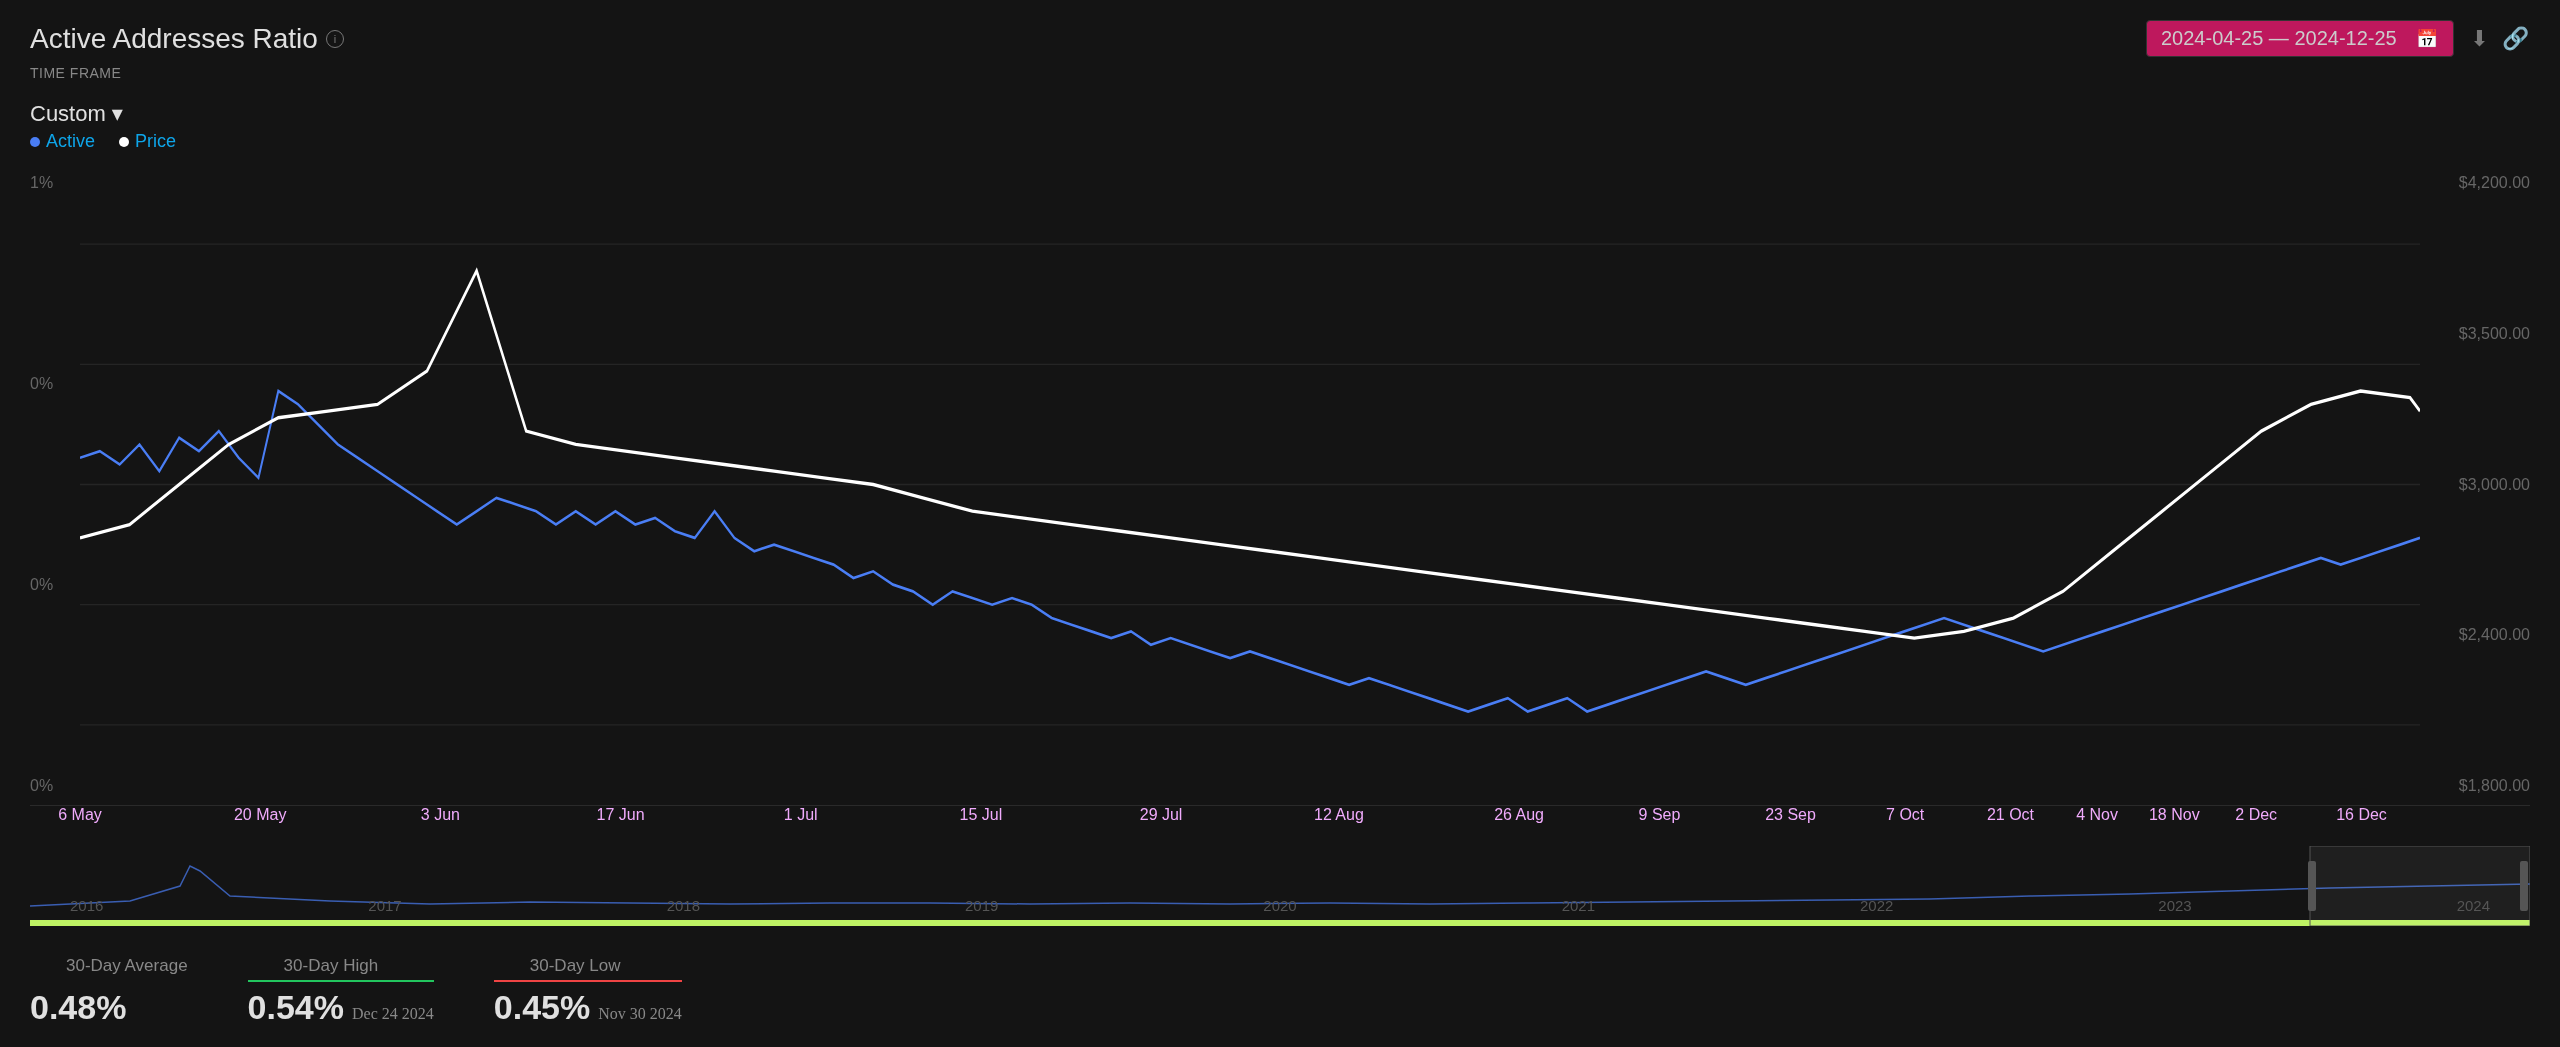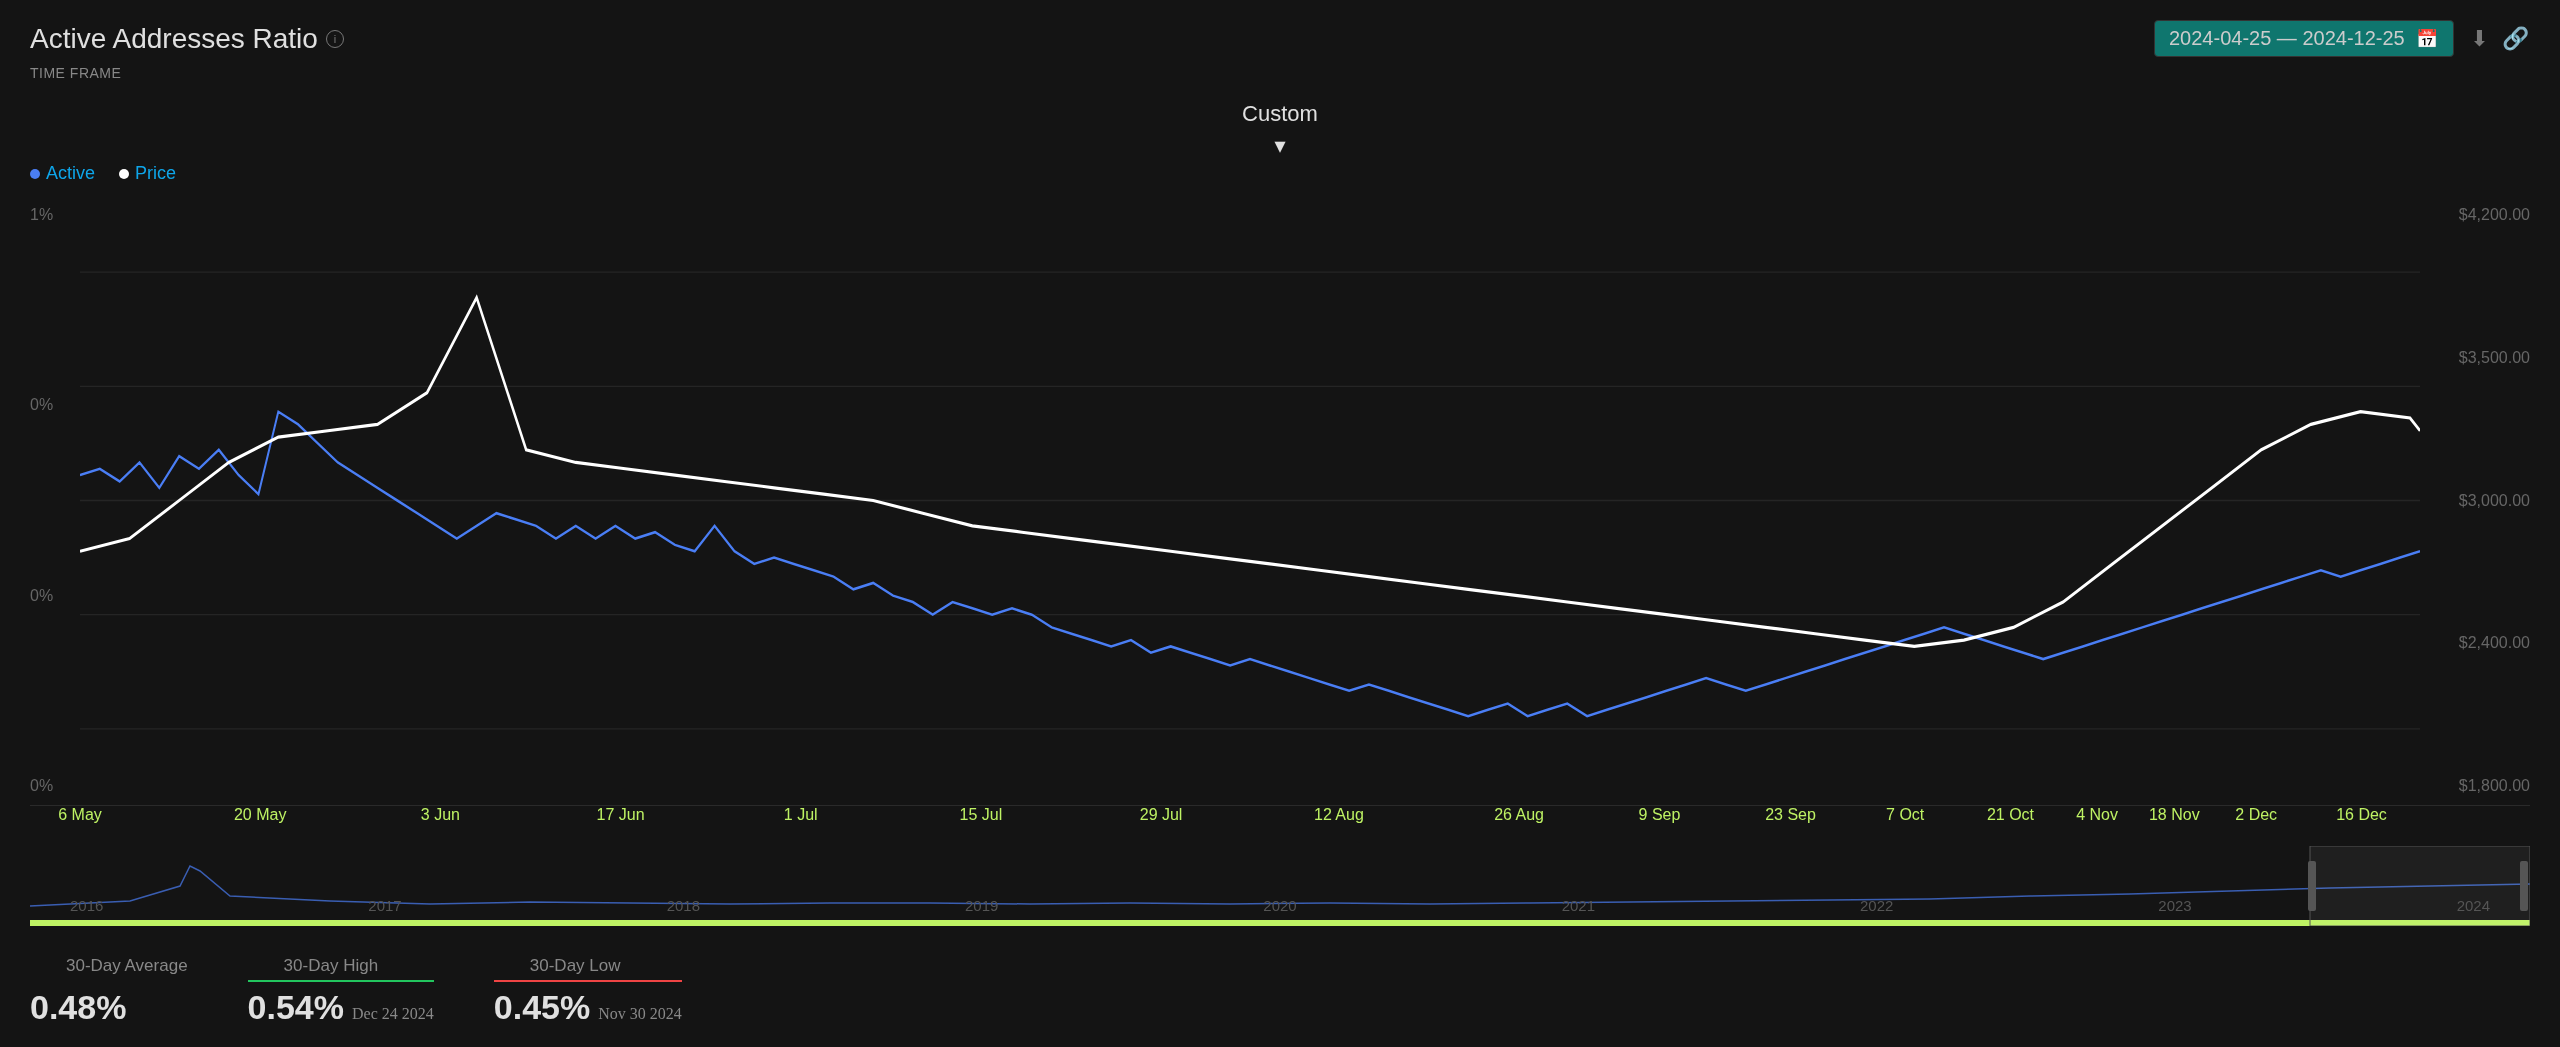--- a/index.html
+++ b/index.html
@@ -54,29 +54,29 @@
       cursor: pointer;
     }
 
     .header-right {
       display: flex;
       align-items: center;
       gap: 16px;
     }
 
     .date-range {
-      background: #0f766e;
+      background: #be185d;
       border: 1px solid #333;
       border-radius: 4px;
       padding: 6px 14px;
       font-size: 20px;
       color: #ccc;
       display: flex;
       align-items: center;
-      gap: 12px;
+      gap: 20px;
     }
 
     .header-icons {
       display: flex;
       gap: 14px;
     }
 
     .header-icon-btn {
       color: #777;
       font-size: 22px;
@@ -97,21 +97,20 @@
       margin-bottom: 20px;
     }
 
     .timeframe-select {
       display: flex;
       align-items: center;
       gap: 6px;
       font-size: 22px;
       color: #e0e0e0;
       cursor: pointer;
-      flex-direction: column;
     }
 
     .legend-row {
       display: flex;
       align-items: center;
       gap: 24px;
       margin-bottom: 12px;
     }
 
     .legend-item {
@@ -175,21 +174,21 @@
       position: absolute;
       left: 50px;
       right: 110px;
       top: 0;
       bottom: 0;
     }
 
     .x-label {
       position: absolute;
       font-size: 16px;
-      color: #bef264;
+      color: #f0abfc;
       transform: translateX(-50%);
     }
 
     .navigator {
       height: 80px;
       position: relative;
       border-bottom: 6px solid #bef264;
       margin-bottom: 20px;
     }
 

